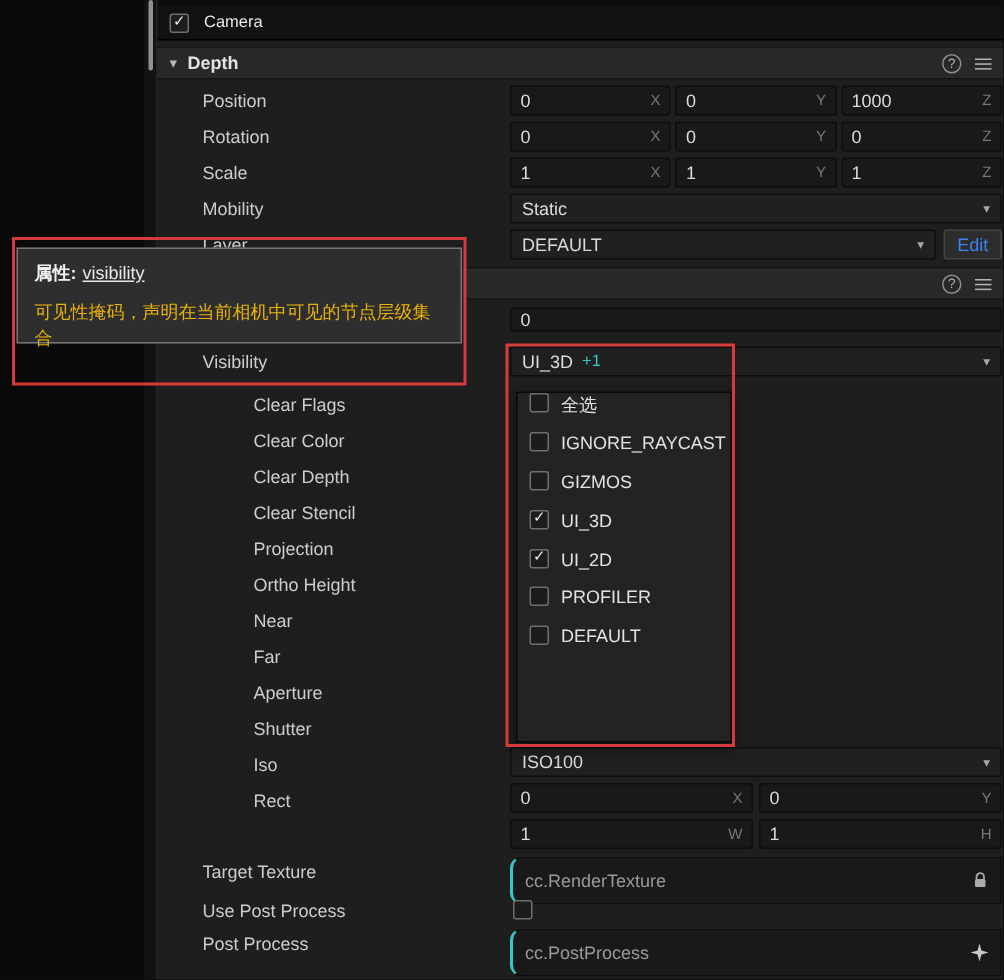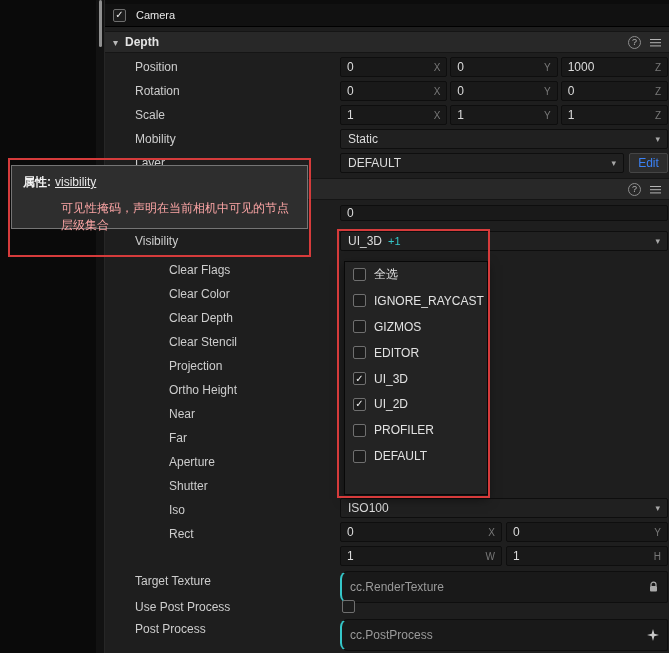--- a/index.html
+++ b/index.html
@@ -60,30 +60,30 @@
   .asset { position:absolute; left:235px; right:1px; top:0; height:32px; background:#191919;
            border:1px solid #0e0e0e; border-left:2px solid #35c7c9; border-radius:8px 2px 2px 8px;
            display:flex; align-items:center; padding:0 8px; }
   .aval { font-size:12px; color:#9a9a9a; }
   .aicon { margin-left:auto; display:flex; }
 
   .tooltip { position:absolute; left:11px; top:165px; width:297px; height:64px; background:#2e2e2e;
              border:1px solid #757575; z-index:6; padding:8px 11px; }
   .tt-line1 { font-size:12px; color:#f2f2f2; font-weight:bold; }
   .tt-prop { text-decoration:underline; font-weight:normal; color:#e8e8e8; margin-left:4px; }
-  .tt-desc { margin-top:9px; font-size:12px; color:#fca5a5; font-weight:normal;margin-left:38px; }
+  .tt-desc { margin-top:9px; font-size:12px; color:#eab308; font-weight:normal; }
 
   .red-rect { position:absolute; border:2px solid #d63b3b; z-index:7; pointer-events:none; }
   .rect-tooltip { left:8px; top:158px; width:303px; height:99px; }
   .rect-dropdown { left:337px; top:229px; width:153px; height:269px; }
 
   .popup { position:absolute; left:344px; top:261px; width:144px; height:234px; background:#232323;
            border:1px solid #080808; z-index:5; display:flex; flex-direction:column;
            box-shadow:0 4px 10px rgba(0,0,0,.5); }
-  .dd-item { height:25.9px; display:flex; align-items:center; gap:8px; padding-left:8px; }
+  .dd-item { height:25.9px; display:flex; align-items:flex-start; gap:8px; padding-left:8px; }
   .dd-label { font-size:12px; color:#e2e2e2; white-space:nowrap; }
 </style>
 </head>
 <body>
 
 <div class="screen">
 
   <div class="hierarchy"></div>
   <div class="divider"></div>
   <div class="scroll-thumb"></div>
@@ -350,24 +350,20 @@
       <div class="dd-item" data-checked="false">
         <span class="checkbox"></span>
         <span class="dd-label">IGNORE_RAYCAST</span>
       </div>
 
       <div class="dd-item" data-checked="false">
         <span class="checkbox"></span>
         <span class="dd-label">GIZMOS</span>
       </div>
 
-      <div class="dd-item" data-checked="false">
-        <span class="checkbox"></span>
-        <span class="dd-label">EDITOR</span>
-      </div>
 
       <div class="dd-item" data-checked="true">
         <span class="checkbox">
           <span class="tick">✓</span>
         </span>
         <span class="dd-label">UI_3D</span>
       </div>
 
 
       <div class="dd-item" data-checked="true">

